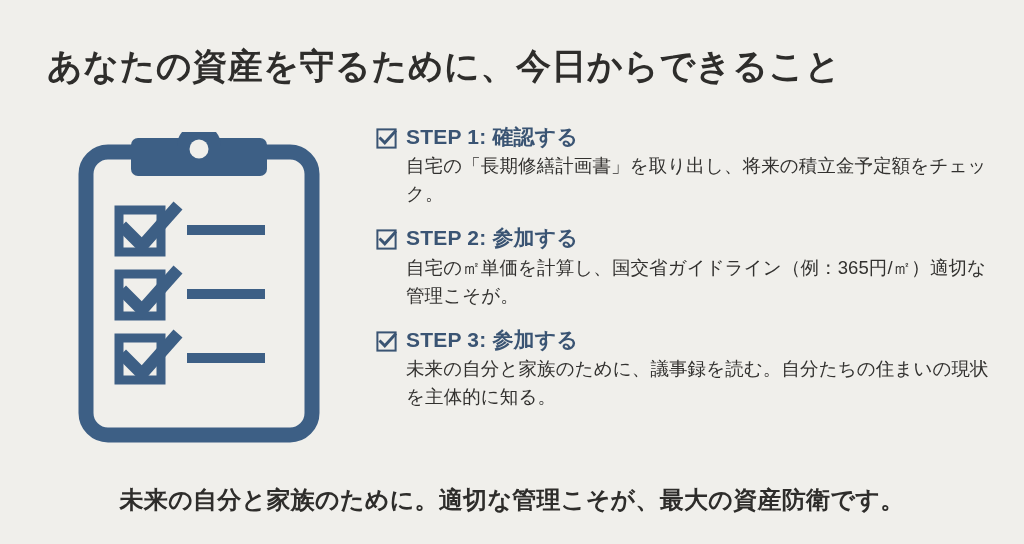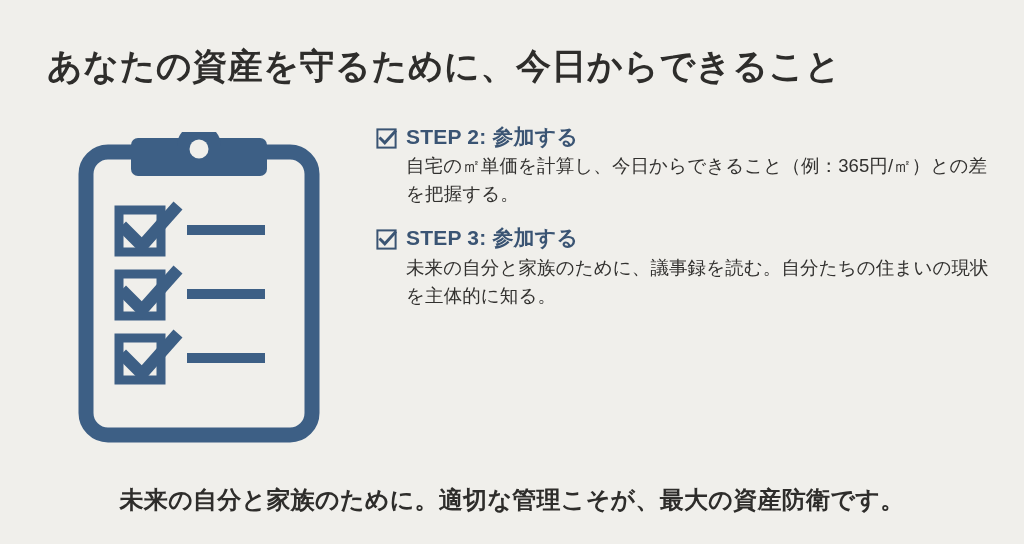--- a/index.html
+++ b/index.html
@@ -135,32 +135,44 @@
       <rect x="113" y="157" width="78" height="10" fill="#3d5f85"></rect>
 
       <rect x="45" y="206" width="42" height="42" fill="none" stroke="#3d5f85" stroke-width="9"></rect>
       <path d="M52 226 l16 16 l32 -36" fill="none" stroke="#3d5f85" stroke-width="12" stroke-linecap="square" stroke-linejoin="miter"></path>
       <rect x="113" y="221" width="78" height="10" fill="#3d5f85"></rect>
     </svg>
   </div>
 
   <div class="steps">
 
+    <div class="step">
+      <div class="step-head">
+        <span class="cbox">
+          <svg viewBox="0 0 21 21" xmlns="http://www.w3.org/2000/svg" aria-hidden="true">
+            <rect x="1.4" y="1.4" width="18.2" height="18.2" fill="none" stroke="#3a5473" stroke-width="2"></rect>
+            <path d="M4.5 10.5 l4.3 4.3 L19 3.6" fill="none" stroke="#3a5473" stroke-width="2.9" stroke-linecap="square"></path>
+          </svg>
+        </span>
+        <span class="step-title">STEP 1: 確認する</span>
+      </div>
+      <div class="step-body">自宅の「長期修繕計画書」を取り出し、将来の積立金予定額をチェック。</div>
+    </div>
 
     <div class="step">
       <div class="step-head">
         <span class="cbox">
           <svg viewBox="0 0 21 21" xmlns="http://www.w3.org/2000/svg" aria-hidden="true">
             <rect x="1.4" y="1.4" width="18.2" height="18.2" fill="none" stroke="#3a5473" stroke-width="2"></rect>
             <path d="M4.5 10.5 l4.3 4.3 L19 3.6" fill="none" stroke="#3a5473" stroke-width="2.9" stroke-linecap="square"></path>
           </svg>
         </span>
         <span class="step-title">STEP 2: 参加する</span>
       </div>
-      <div class="step-body">自宅の㎡単価を計算し、今日からできること（例：365円/㎡）との差を把握する。</div>
+      <div class="step-body">自宅の㎡単価を計算し、国交省ガイドライン（例：365円/㎡）適切な管理こそが。</div>
     </div>
 
     <div class="step">
       <div class="step-head">
         <span class="cbox">
           <svg viewBox="0 0 21 21" xmlns="http://www.w3.org/2000/svg" aria-hidden="true">
             <rect x="1.4" y="1.4" width="18.2" height="18.2" fill="none" stroke="#3a5473" stroke-width="2"></rect>
             <path d="M4.5 10.5 l4.3 4.3 L19 3.6" fill="none" stroke="#3a5473" stroke-width="2.9" stroke-linecap="square"></path>
           </svg>
         </span>

